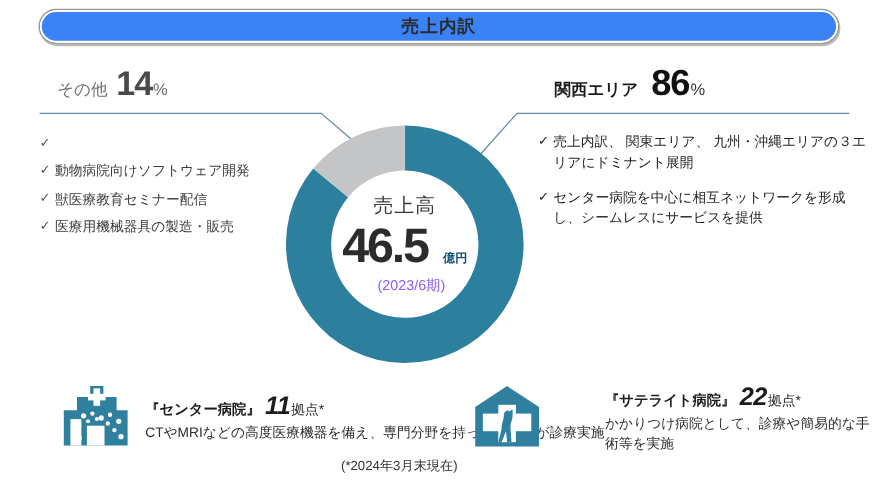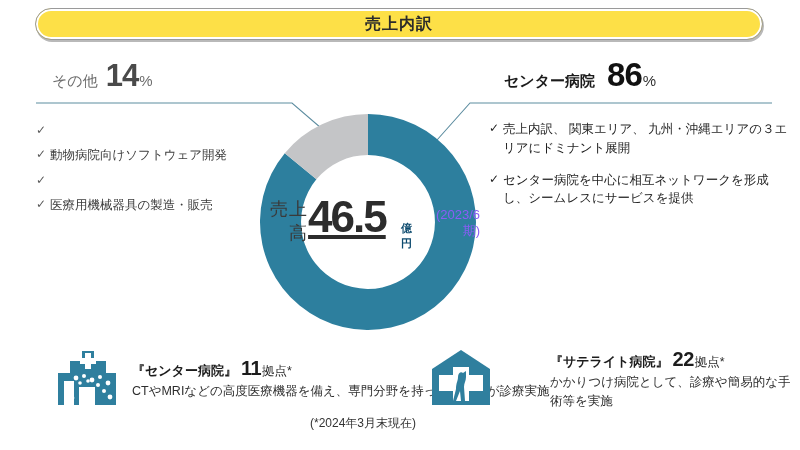--- a/index.html
+++ b/index.html
@@ -16,21 +16,21 @@
     position: relative;
   }
 
   
   #title-bar {
     position: absolute;
     left: 35px;
     top: 8px;
     width: 728px;
     height: 32px;
-    background: #fde047;
+    background: #3b82f6;
     border: 1px solid #9a9a9a;
     border-radius: 16px;
     box-shadow: 0 0 0 2px #ffffff inset, 1px 2px 0 0 #b9b9b9;
     display: flex;
     align-items: center;
     justify-content: center;
     box-sizing: border-box;
   }
   #title-bar .title-text {
     font-size: 16px;
@@ -152,42 +152,41 @@
     width: 224px;
     height: 224px;
   }
   #donut-center {
     position: absolute;
     left: 0;
     top: 0;
     width: 224px;
     height: 224px;
     display: flex;
-    flex-direction: row;
+    flex-direction: column;
     align-items: center;
     justify-content: center;
-    text-align: right;
+    text-align: left;
   }
   #donut-center .c-title {
     font-size: 18px;
     color: #3a3a3a;
     margin-bottom: 2px;
     letter-spacing: 1px;
   }
   #donut-center .c-value-row {
     display: flex;
     align-items: baseline;
   }
   #donut-center .c-value {
     font-size: 44px;
     font-weight: bold;
     color: #2c2c2c;
     letter-spacing: -2px;
     line-height: 1.05;
-    text-decoration: underline;
   }
   #donut-center .c-unit {
     font-size: 11px;
     font-weight: bold;
     color: #0c4a6e;
     margin-left: 14px;
   }
   #donut-center .c-period {
     font-size: 13px;
     color: #8b5cf6;
@@ -219,25 +218,26 @@
     align-items: baseline;
     white-space: nowrap;
     margin-bottom: 2px;
   }
   .facility .f-name {
     font-size: 13px;
     font-weight: bold;
     color: #1c1c1c;
   }
   .facility .f-count {
-    font-size: 20px;
+    font-size: 23px;
     font-weight: bold;
     color: #1c1c1c;
     margin-left: 4px;
     letter-spacing: -0.5px;
+    font-style: italic;
   }
   .facility .f-unit {
     font-size: 12.5px;
     color: #2b2b2b;
     margin-left: 1px;
   }
   .facility .f-desc {
     font-size: 12.5px;
     line-height: 1.45;
     color: #2e2e2e;
@@ -259,21 +259,21 @@
   <span class="title-text">売上内訳</span>
 </div>
 
 <div class="pct-label" id="label-other">
   <span class="cat">その他</span>
   <span class="num">14</span>
   <span class="pct-sign">%</span>
 </div>
 
 <div class="pct-label" id="label-main">
-  <span class="cat">センター病院</span>
+  <span class="cat">関西エリア</span>
   <span class="num">86</span>
   <span class="pct-sign">%</span>
 </div>
 
 <svg id="leader-svg" viewBox="0 0 800 450">
 
   <path d="M 36 103 L 292 103 L 335 140" fill="none" stroke="#5d8da0" stroke-width="1.1"></path>
 
   <path d="M 437 140 L 470 103 L 772 103" fill="none" stroke="#5d8da0" stroke-width="1.1"></path>
 </svg>
@@ -281,20 +281,21 @@
 <div class="bullet-list" id="bullets-other">
   <div class="bullet-row">
     <span class="check">✓</span>
   </div>
   <div class="bullet-row">
     <span class="check">✓</span>
     <span class="txt">動物病院向けソフトウェア開発</span>
   </div>
   <div class="bullet-row">
     <span class="check">✓</span>
+    <span class="txt">獣医療教育セミナー配信</span>
   </div>
   <div class="bullet-row">
     <span class="check">✓</span>
     <span class="txt">医療用機械器具の製造・販売</span>
   </div>
 </div>
 
 <div class="bullet-list" id="bullets-main">
   <div class="bullet-row">
     <span class="check">✓</span>

